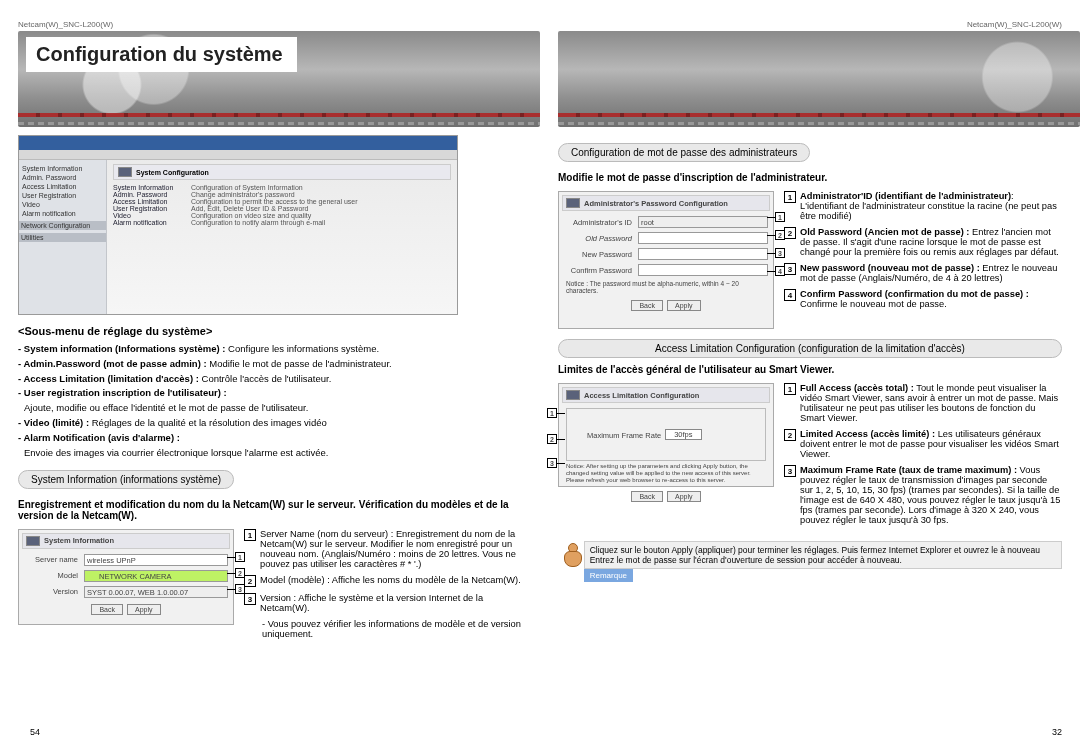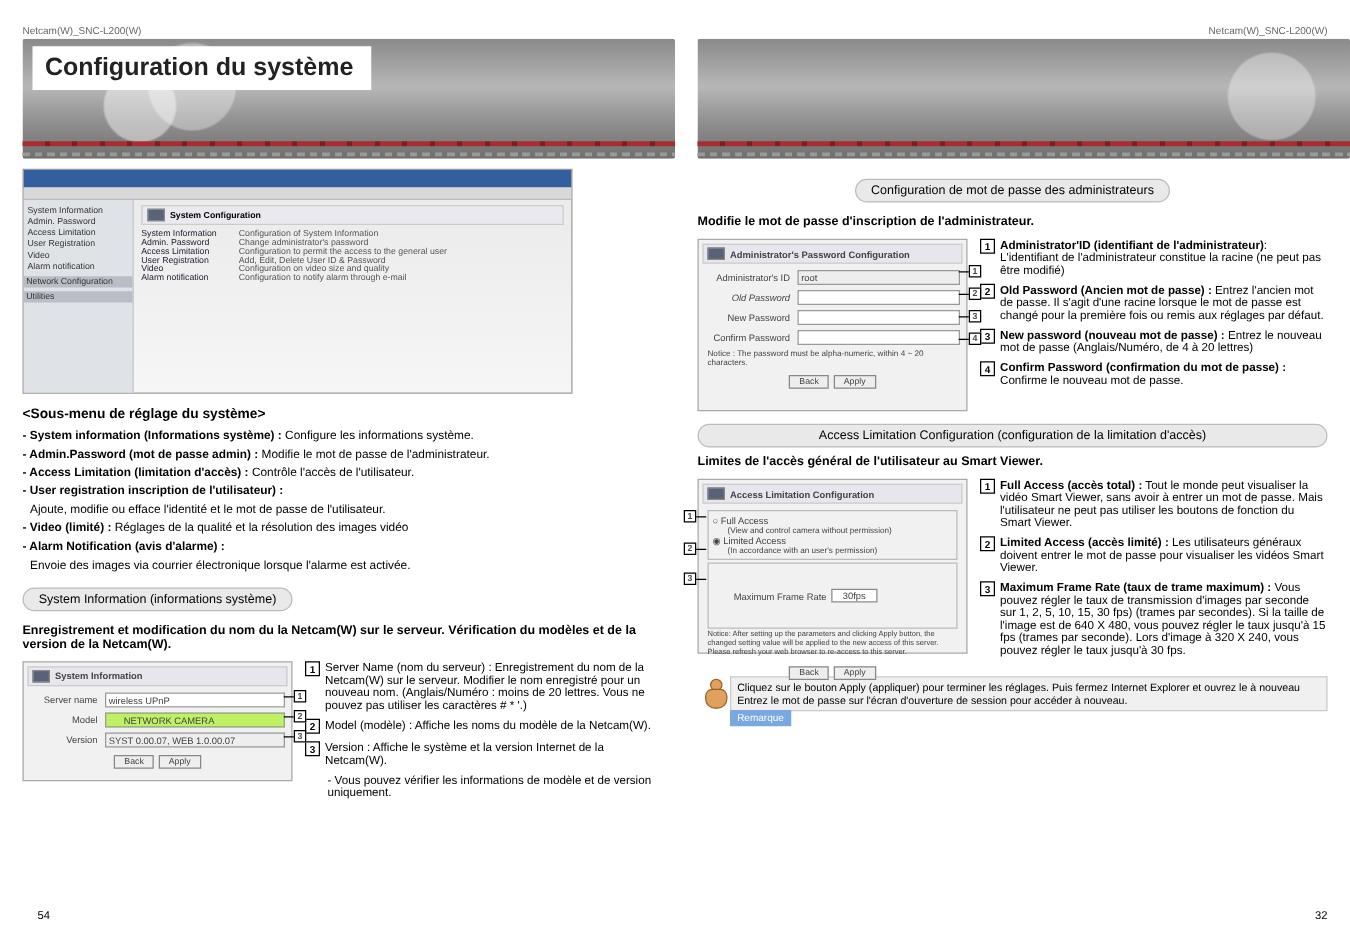--- a/index.html
+++ b/index.html
@@ -204,21 +204,21 @@
     <div class="pagenum l">54</div>
   </div>
 
   <div class="page right">
     <div class="page-header right">Netcam(W)_SNC-L200(W)</div>
     <div class="banner">
       <div class="redstrip"></div>
         <div class="dotrow"></div>
     </div>
 
-    <div style="text-align:center;"><span class="pill">Configuration de mot de passe des administrateurs</span></div>
+    <div style="text-align:left;"><span class="pill">Configuration de mot de passe des administrateurs</span></div>
     <div class="bold-line">Modifie le mot de passe d'inscription de l'administrateur.</div>
 
     <div class="two-col">
       <div class="col-ss">
         <div class="mini-ss" style="height:138px;">
           <div class="mhdr">
               <span class="icon-sm"></span>
               <b>Administrator's Password Configuration</b>
             </div>
           <div class="fld">
@@ -269,31 +269,25 @@
             </li>
         </ol>
       </div>
     </div>
 
     <span class="pill wide" style="margin-top:10px;">Access Limitation Configuration (configuration de la limitation d'accès)</span>
     <div class="bold-line">Limites de l'accès général de l'utilisateur au Smart Viewer.</div>
 
     <div class="two-col">
       <div class="col-ss">
-        <div class="mini-ss" style="height:140px;">
+        <div class="mini-ss" style="height:104px;">
           <div class="mhdr">
               <span class="icon-sm"></span>
               <b>Access Limitation Configuration</b>
             </div>
-          <div style="border:1px solid #bbb;padding:3px;margin:2px;">
-            <div>○ <span>Full Access</span></div>
-            <div style="font-size:6.5px;margin-left:12px;">(View and control camera without permission)</div>
-            <div>◉ <span>Limited Access</span></div>
-            <div style="font-size:6.5px;margin-left:12px;">(In accordance with an user's permission)</div>
-          </div>
           <div style="border:1px solid #bbb;padding:20px;margin:2px;display:flex;align-items:flex-end;gap:4px;">
             <span>Maximum Frame Rate</span>
             <span style="border:1px solid #888;background:#fff;padding:0 8px;">30fps</span>
           </div>
           <div style="font-size:6px;margin:2px 2px 0 2px;line-height:1.2;">Notice: After setting up the parameters and clicking Apply button, the changed setting value will be applied to the new access of this server. Please refresh your web browser to re-access to this server.</div>
           <div class="btns"><span class="btn">Back</span><span class="btn">Apply</span></div>
           <span class="callout left" style="top:24px;">1</span>
             <span class="lead" style="top:29px;left:-2px;width:8px;"></span>
           <span class="callout left" style="top:50px;">2</span>
             <span class="lead" style="top:55px;left:-2px;width:8px;"></span>

